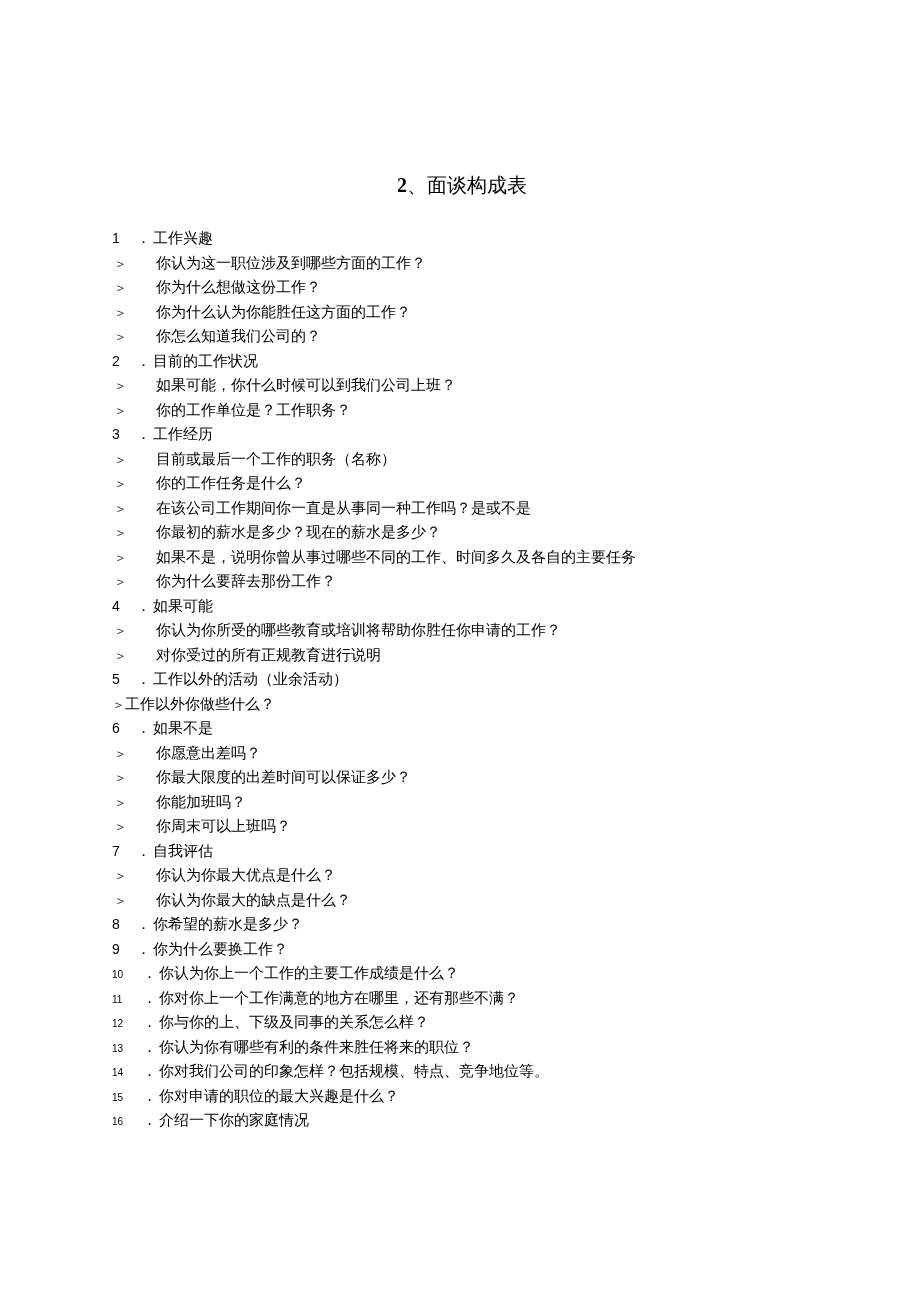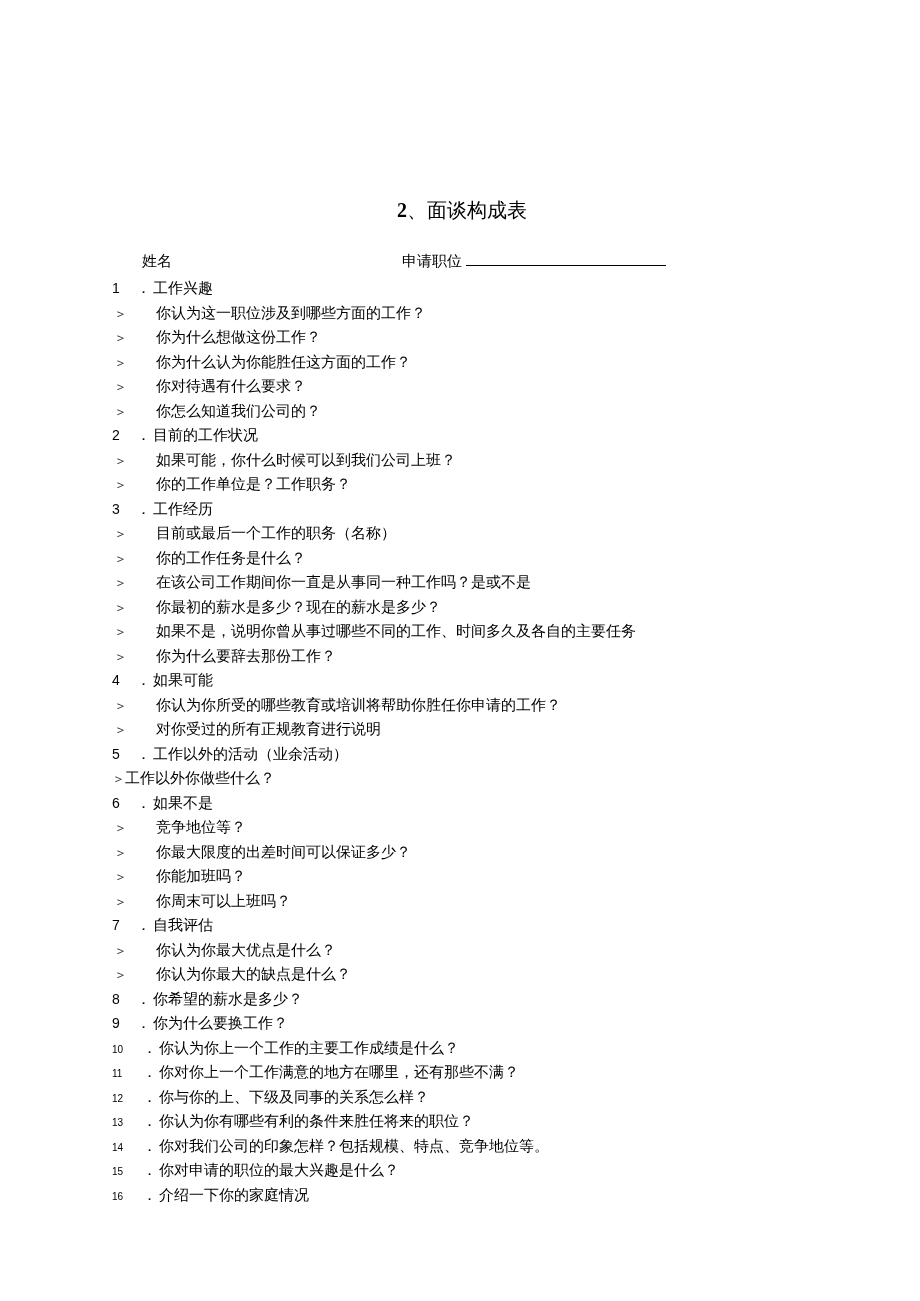--- a/index.html
+++ b/index.html
@@ -19,21 +19,20 @@
       position: absolute;
       left: 112px;
       top: 172px;
       width: 700px;
     }
     .title {
       text-align: center;
       font-size: 20px;
       margin-bottom: 28px;
       font-family: "SimSun", serif;
-      margin-top: 25px;
     }
     .title .num {
       font-family: "Times New Roman", serif;
       font-weight: bold;
       font-size: 20px;
     }
     .header-row {
       display: flex;
       font-size: 15px;
       margin-bottom: 6px;
@@ -94,49 +93,43 @@
       color: #333;
     }
   </style>
 </head>
 <body>
 
 <div class="content">
   <div class="title">
     <span class="num">2</span><span>、</span><span>面谈构成表</span>
   </div>
-  <div class="header-row">
-    <span class="name-label">姓名</span>
-    <span class="position-label">申请职位</span>
-    <span class="underline"></span>
-  </div>
   <div id="body-lines">
       <div class="line"><span class="num-col">1</span><span class="dot">．</span><span class="sub-text">工作兴趣</span></div>
       <div class="line"><span class="arrow">＞</span><span class="sub-text">你认为这一职位涉及到哪些方面的工作？</span></div>
       <div class="line"><span class="arrow">＞</span><span class="sub-text">你为什么想做这份工作？</span></div>
       <div class="line"><span class="arrow">＞</span><span class="sub-text">你为什么认为你能胜任这方面的工作？</span></div>
-      <div class="line"><span class="arrow">＞</span><span class="sub-text">你对待遇有什么要求？</span></div>
       <div class="line"><span class="arrow">＞</span><span class="sub-text">你怎么知道我们公司的？</span></div>
       <div class="line"><span class="num-col">2</span><span class="dot">．</span><span class="sub-text">目前的工作状况</span></div>
       <div class="line"><span class="arrow">＞</span><span class="sub-text">如果可能，你什么时候可以到我们公司上班？</span></div>
       <div class="line"><span class="arrow">＞</span><span class="sub-text">你的工作单位是？工作职务？</span></div>
       <div class="line"><span class="num-col">3</span><span class="dot">．</span><span class="sub-text">工作经历</span></div>
       <div class="line"><span class="arrow">＞</span><span class="sub-text">目前或最后一个工作的职务（名称）</span></div>
       <div class="line"><span class="arrow">＞</span><span class="sub-text">你的工作任务是什么？</span></div>
       <div class="line"><span class="arrow">＞</span><span class="sub-text">在该公司工作期间你一直是从事同一种工作吗？是或不是</span></div>
       <div class="line"><span class="arrow">＞</span><span class="sub-text">你最初的薪水是多少？现在的薪水是多少？</span></div>
       <div class="line"><span class="arrow">＞</span><span class="sub-text">如果不是，说明你曾从事过哪些不同的工作、时间多久及各自的主要任务</span></div>
       <div class="line"><span class="arrow">＞</span><span class="sub-text">你为什么要辞去那份工作？</span></div>
       <div class="line"><span class="num-col">4</span><span class="dot">．</span><span class="sub-text">如果可能</span></div>
       <div class="line"><span class="arrow">＞</span><span class="sub-text">你认为你所受的哪些教育或培训将帮助你胜任你申请的工作？</span></div>
       <div class="line"><span class="arrow">＞</span><span class="sub-text">对你受过的所有正规教育进行说明</span></div>
       <div class="line"><span class="num-col">5</span><span class="dot">．</span><span class="sub-text">工作以外的活动（业余活动）</span></div>
       <div class="line"><span class="inline-arrow">＞</span><span class="sub-text">工作以外你做些什么？</span></div>
       <div class="line"><span class="num-col">6</span><span class="dot">．</span><span class="sub-text">如果不是</span></div>
-      <div class="line"><span class="arrow">＞</span><span class="sub-text">竞争地位等？</span></div>
+      <div class="line"><span class="arrow">＞</span><span class="sub-text">你愿意出差吗？</span></div>
       <div class="line"><span class="arrow">＞</span><span class="sub-text">你最大限度的出差时间可以保证多少？</span></div>
       <div class="line"><span class="arrow">＞</span><span class="sub-text">你能加班吗？</span></div>
       <div class="line"><span class="arrow">＞</span><span class="sub-text">你周末可以上班吗？</span></div>
       <div class="line"><span class="num-col">7</span><span class="dot">．</span><span class="sub-text">自我评估</span></div>
       <div class="line"><span class="arrow">＞</span><span class="sub-text">你认为你最大优点是什么？</span></div>
       <div class="line"><span class="arrow">＞</span><span class="sub-text">你认为你最大的缺点是什么？</span></div>
       <div class="line"><span class="num-col">8</span><span class="dot">．</span><span class="sub-text">你希望的薪水是多少？</span></div>
       <div class="line"><span class="num-col">9</span><span class="dot">．</span><span class="sub-text">你为什么要换工作？</span></div>
       <div class="line"><span class="num-col-wide">10</span><span class="dot">．</span><span class="sub-text">你认为你上一个工作的主要工作成绩是什么？</span></div>
       <div class="line"><span class="num-col-wide">11</span><span class="dot">．</span><span class="sub-text">你对你上一个工作满意的地方在哪里，还有那些不满？</span></div>

